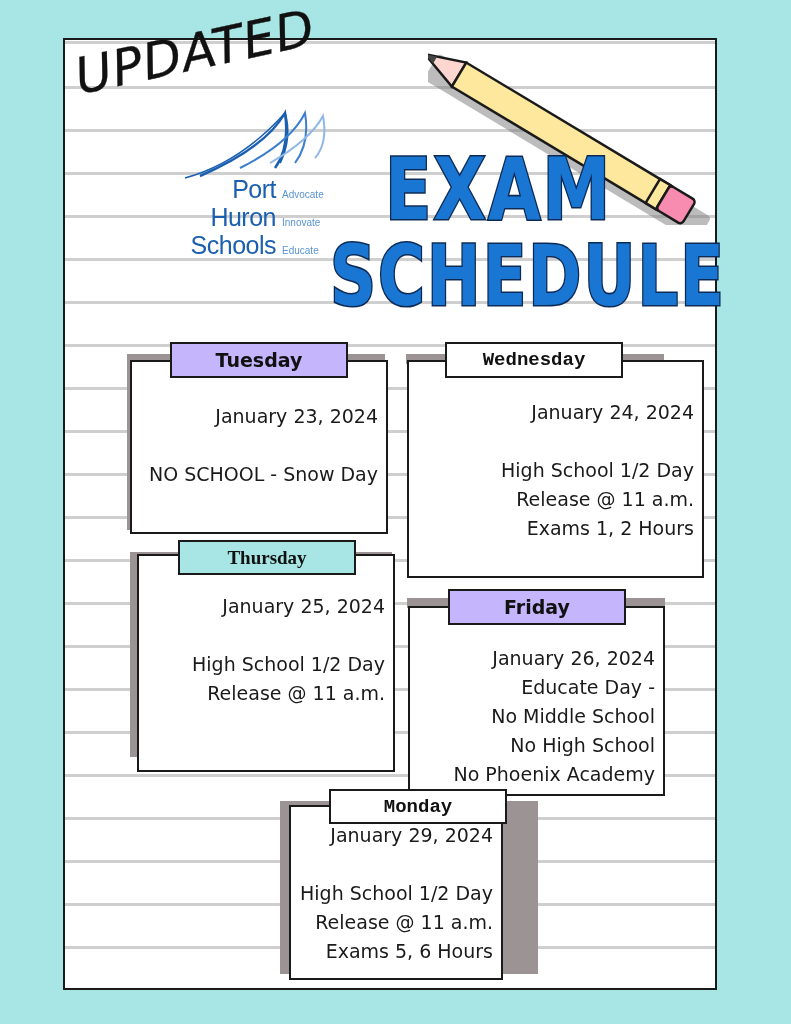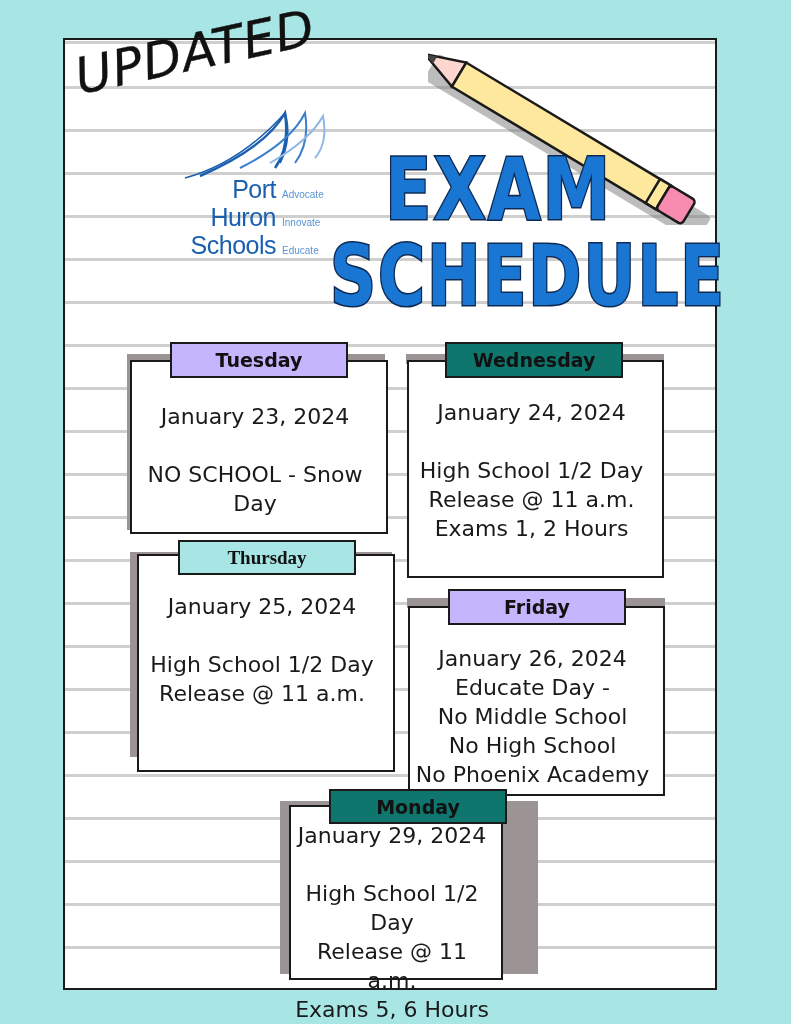--- a/index.html
+++ b/index.html
@@ -86,28 +86,28 @@
       box-sizing: border-box;
       display: flex; align-items: center; justify-content: center;
       font-family: "DejaVu Sans", sans-serif;
       font-size: 19px;
       font-weight: bold;
       color: #111;
     }
     .card-body {
       position: absolute;
       left: 0; right: 8px;
-      text-align: center;
-      font-family: "DejaVu Sans", sans-serif;
-      font-size: 22px;
+      text-align: right;
+      font-family: "DejaVu Sans", sans-serif;
+      font-size: 19px;
       color: #1a1a1a;
       line-height: 29px;
     }
     .pink { background: #c4b5fd; }
-    .yellow { background: #0f766e; }
+    .yellow { background: #ffffff; font-family: Liberation Mono, monospace; }
     .teal { background: #a8e6e6; }
   </style>
 </head>
 <body>
 
 <div class="paper"></div>
 
 <div class="updated">UPDATED</div>
 
 <svg class="logo" viewBox="0 0 160 150">
@@ -153,21 +153,21 @@
 <div class="card" style="left:130px; top:360px; width:258px; height:174px;">
   <div class="card-body" style="top:40px;">
     <div>January 23, 2024</div>
     <div style="height:29px;"></div>
     <div>NO SCHOOL - Snow Day</div>
   </div>
 </div>
 <div class="tab pink" style="left:170px; top:342px; width:178px; height:36px;">Tuesday</div>
 
 <div class="card-shadow" style="left:406px; top:354px; width:258px; height:10px;"></div>
-<div class="card" style="left:407px; top:360px; width:257px; height:218px;">
+<div class="card" style="left:407px; top:360px; width:297px; height:218px;">
   <div class="card-body" style="top:36px;">
     <div>January 24, 2024</div>
     <div style="height:29px;"></div>
     <div>High School 1/2 Day</div>
     <div>Release @ 11 a.m.</div>
     <div>Exams 1, 2 Hours</div>
   </div>
 </div>
 <div class="tab yellow" style="left:445px; top:342px; width:178px; height:36px;">Wednesday</div>
 

